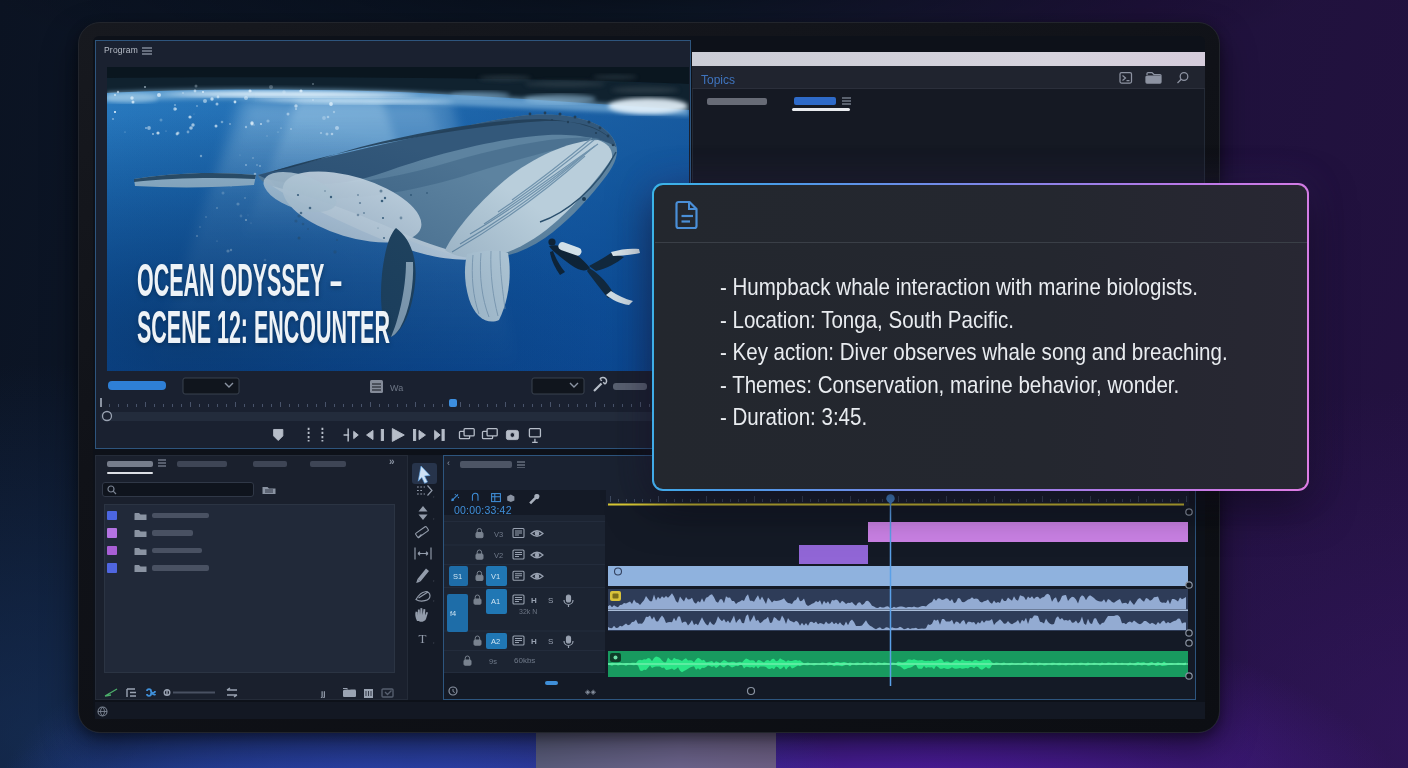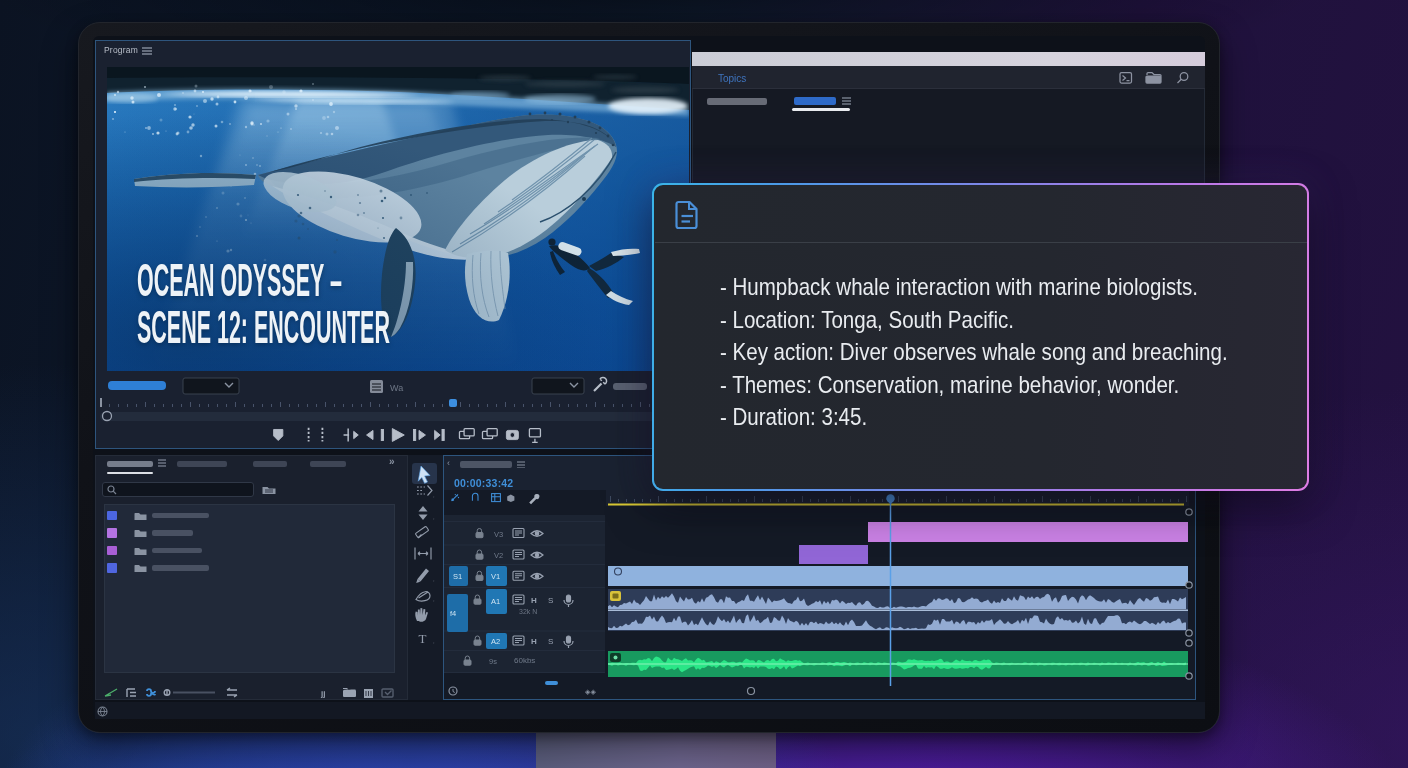--- a/index.html
+++ b/index.html
@@ -430,21 +430,21 @@
   <g fill="none" stroke-width="1.4">
           <rect x="540" y="428" width="12" height="9" rx="1"></rect>
           <path d="M546,439 v4 M543,443 h6"></path>
         </g>
  </g>
 </svg>
 
 <div class="a" style="left:692px;top:52px;width:513px;height:397px;background:#151923;border:1px solid #232a36"></div>
 <div class="a" style="left:692px;top:52px;width:513px;height:14px;background:linear-gradient(90deg,#cbcdd6,#d6d3dd 70%,#d5ccdb)"></div>
 <div class="a" style="left:692px;top:66px;width:513px;height:23px;background:#20242f;border-bottom:1px solid #2b2f3b"></div>
-<div class="a" style="left:718px;top:73px;font-size:10px;color:#3f74be">Topics</div>
+<div class="a" style="left:701px;top:73px;font-size:12px;color:#3f74be">Topics</div>
 <svg class="a" style="left:1119px;top:71px" width="78" height="14" viewBox="0 0 78 14">
  <g stroke="#8d93a2" fill="none" stroke-width="1.25">
   <rect x="1" y="1.5" width="11.5" height="10.5" rx="1.5"></rect>
         <path d="M3.5,4.5 l3,2.5 -3,2.5 M7.5,9.5 h3"></path>
   <path d="M28,4 v-1.5 a1,1 0 0 1 1,-1 h4 l2,2 h6 a1,1 0 0 1 1,1 v1"></path>
         <rect x="27" y="5" width="15" height="7" rx="1" fill="#8d93a2"></rect>
   <circle cx="65" cy="5.5" r="3.8"></circle>
         <line x1="62.2" y1="8.3" x2="58.5" y2="12"></line>
  </g>
 </svg>
@@ -566,21 +566,21 @@
 <div class="a" style="left:444px;top:456px;width:751px;height:34px;background:#1a2231"></div>
 <div class="a" style="left:447px;top:458px;color:#8a93a2;font-size:9px">‹</div>
 <div class="bar" style="left:460px;top:461px;width:52px;height:7px;background:#4d5565"></div>
 <svg class="a" style="left:517px;top:461px" width="8" height="7">
       <g stroke="#8a93a2" stroke-width="1">
         <line x1="0" y1="1" x2="8" y2="1"></line>
         <line x1="0" y1="4" x2="8" y2="4"></line>
         <line x1="0" y1="7" x2="8" y2="7"></line>
       </g>
     </svg>
-<div class="a" style="left:454px;top:477px;font-size:10.5px;font-weight:bold;color:#3f8fd9;letter-spacing:.2px">00:00:33:42</div>
+<div class="a" style="left:454px;top:504px;font-size:10.5px;font-weight:normal;color:#3f8fd9;letter-spacing:.2px">00:00:33:42</div>
 <svg class="a" style="left:450px;top:492px" width="120" height="14" viewBox="0 0 150 17.5">
  <g stroke="#3f8fd9" fill="none" stroke-width="1.3">
   <path d="M2,11 l8,-8 m-8,8 l3,-1 m-3,1 l1,-3"></path>
         <path d="M6,3 a7,7 0 0 1 5,5" stroke-dasharray="1.5 1.2"></path>
   <path d="M28,11 v-6 a3.5,3.5 0 0 1 7,0 v6"></path>
   <g>
           <rect x="52" y="2" width="11" height="10"></rect>
           <path d="M52,6 h11 M56,2 v10"></path>
         </g>
  </g>

